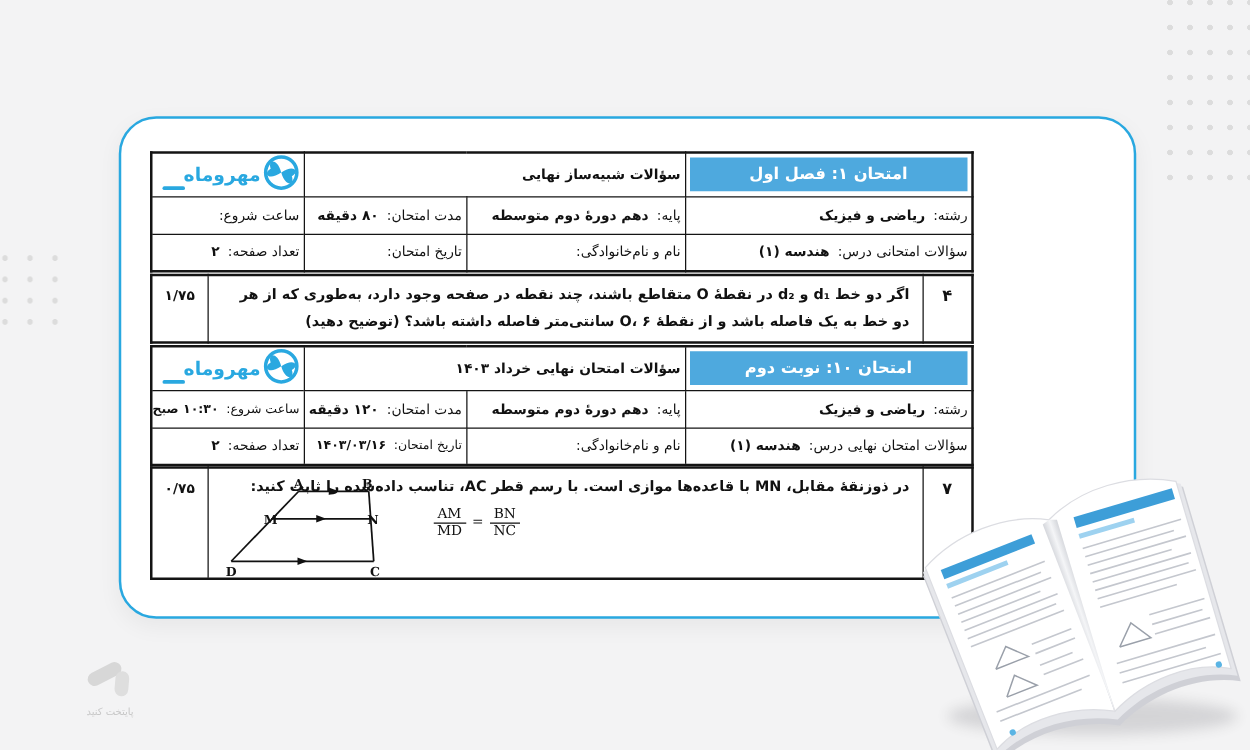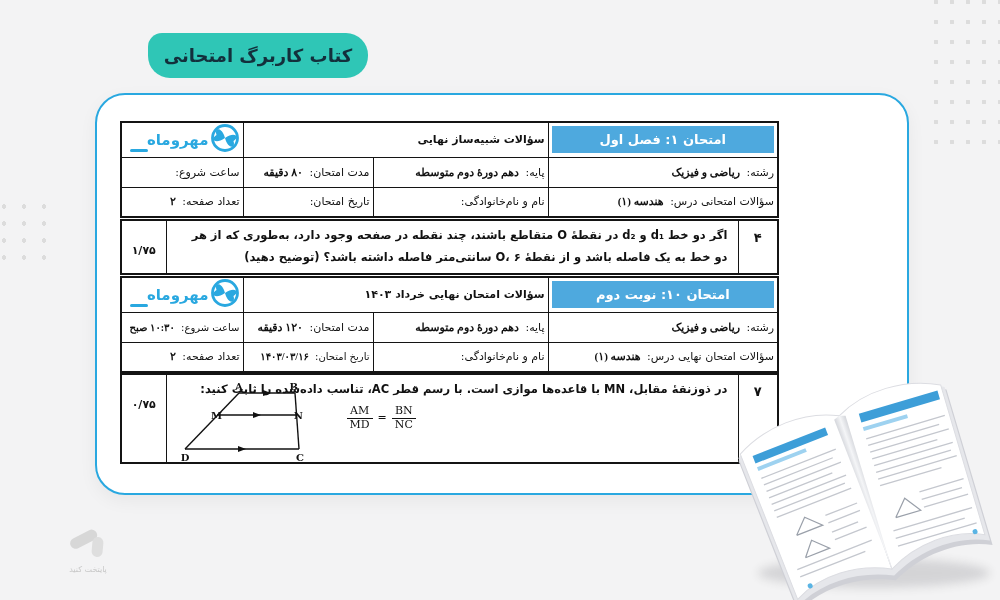--- a/index.html
+++ b/index.html
@@ -23,35 +23,35 @@
   
   table.exam{position:absolute;border-collapse:collapse;table-layout:fixed;direction:rtl;
              background:#fff;border:2px solid #141414;}
   table.exam td{border:1.5px solid #141414;font-size:11px;color:#111;padding:0 3px;
                 overflow:visible;white-space:nowrap;vertical-align:middle;text-align:right;}
   table.exam .r1{height:35px;} table.exam .r2{height:30px;} table.exam .r3{height:30px;}
   .titlecell{padding:3px !important;}
   .bluebar{height:27px;background:#4ea9de;color:#fff;font-weight:bold;font-size:13px;
            display:flex;align-items:center;justify-content:center;}
   .series{text-align:center;font-weight:bold;font-size:13px;}
-  .val{font-weight:bold;margin-right:3px;font-family:Liberation Serif, serif;}
+  .val{font-weight:bold;margin-right:3px;}
   .tight{font-size:10px !important;letter-spacing:-0.2px;}
 
   
   .logocell{position:relative;}
   .logotext{position:absolute;right:34px;top:8px;color:#29a8e0;font-weight:bold;font-size:15px;}
   .logoline{position:absolute;left:8px;top:26px;width:18px;height:2.5px;background:#29a8e0;border-radius:2px;}
   .butterfly{position:absolute;right:2px;top:-1px;width:32px;height:32px;}
 
   
   table.q{position:absolute;border-collapse:collapse;table-layout:fixed;direction:rtl;
           background:#fff;border:2px solid #141414;}
   table.q td{border:1.5px solid #141414;color:#111;}
   .qnum{text-align:center;font-weight:bold;font-size:13px;vertical-align:top;padding-top:9px;}
-  .qscore{text-align:center;font-weight:bold;font-size:11px;vertical-align:top;padding-top:23px;}
+  .qscore{text-align:center;font-weight:bold;font-size:11px;vertical-align:top;padding-top:9px;}
   .qtext{position:relative;vertical-align:top;text-align:right;font-weight:bold;
          font-size:11.5px;line-height:1.9;padding:4px 10px;}
 
   
   .formula{position:absolute;left:180px;top:30px;direction:ltr;display:flex;align-items:center;
            font-family:"DejaVu Serif",serif;font-weight:normal;font-size:11px;color:#111;}
   .frac{display:inline-block;text-align:center;line-height:1.15;}
   .frac .num{display:block;border-bottom:1.5px solid #111;padding:0 3px;}
   .frac .den{display:block;padding:0 3px;}
   .eq{margin:0 5px;}
@@ -66,23 +66,20 @@
   .book{position:absolute;left:726px;top:370px;width:274px;height:230px;}
 </style>
 </head>
 <body>
 
 <div id="page">
 
   <div class="dots dots-tr"></div>
   <div class="dots dots-l"></div>
 
-  <div class="badge">
-    <span>کتاب کاربرگ امتحانی</span>
-  </div>
 
   <div class="card">
 
     <table class="exam" style="left:23px;top:26px;width:657px;">
       <colgroup>
           <col style="width:230px">
           <col style="width:175px">
           <col style="width:130px">
           <col style="width:122px">
         </colgroup>

